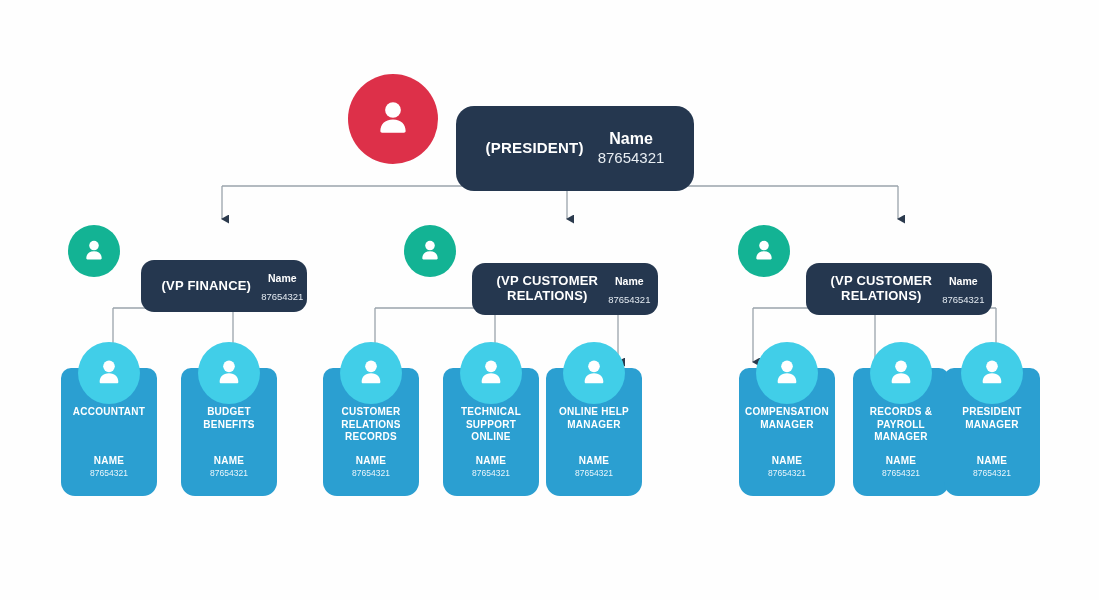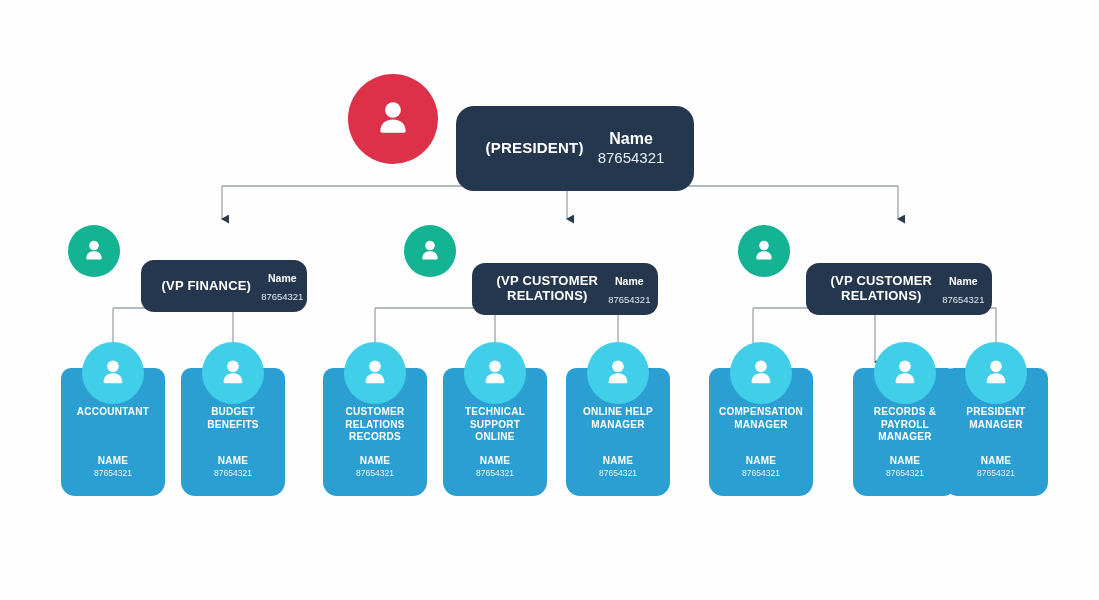--- a/index.html
+++ b/index.html
@@ -67,21 +67,21 @@
   #vp1-pill   { left: 141px; top: 225px; width: 166px; }
   #vp2-avatar { left: 404px; top: 225px; }
   #vp2-pill   { left: 472px; top: 228px; width: 186px; }
   #vp3-avatar { left: 738px; top: 225px; }
   #vp3-pill   { left: 806px; top: 228px; width: 186px; }
 
   
   .leaf {
     position: absolute;
     top: 368px;
-    width: 104px;
+    width: 96px;
     height: 128px;
     background: #2b9fd1;
     border-radius: 10px 10px 14px 14px;
     color: #ffffff;
     text-align: center;
   }
   .leaf .title {
     position:absolute; left:4px; right:4px; top: 38px;
     font-size: 10px; font-weight: bold; line-height: 1.25;
     letter-spacing: .25px; white-space: pre-line;
@@ -248,34 +248,34 @@
         <path d="M12 12.2c-4.3 0-6.6 2.6-6.6 6.1 0 .5.4.9.9.9h11.4c.5 0 .9-.4.9-.9 0-3.5-2.3-6.1-6.6-6.1z" fill="#ffffff"></path>
       </svg>
     </div>
     <div class="title">TECHNICAL
 SUPPORT
 ONLINE</div>
     <div class="nm">NAME</div>
     <div class="id">87654321</div>
   </div>
 
-  <div class="leaf" style="left:566px">
+  <div class="leaf" style="left:546px">
     <div class="leaf-avatar">
       <svg width="34" height="34" viewBox="0 0 24 24">
         <circle cx="12" cy="7.3" r="4.1" fill="#ffffff"></circle>
         <path d="M12 12.2c-4.3 0-6.6 2.6-6.6 6.1 0 .5.4.9.9.9h11.4c.5 0 .9-.4.9-.9 0-3.5-2.3-6.1-6.6-6.1z" fill="#ffffff"></path>
       </svg>
     </div>
     <div class="title">ONLINE HELP
 MANAGER</div>
     <div class="nm">NAME</div>
     <div class="id">87654321</div>
   </div>
 
-  <div class="leaf" style="left:709px">
+  <div class="leaf" style="left:739px">
     <div class="leaf-avatar">
       <svg width="34" height="34" viewBox="0 0 24 24">
         <circle cx="12" cy="7.3" r="4.1" fill="#ffffff"></circle>
         <path d="M12 12.2c-4.3 0-6.6 2.6-6.6 6.1 0 .5.4.9.9.9h11.4c.5 0 .9-.4.9-.9 0-3.5-2.3-6.1-6.6-6.1z" fill="#ffffff"></path>
       </svg>
     </div>
     <div class="title">COMPENSATION
 MANAGER</div>
     <div class="nm">NAME</div>
     <div class="id">87654321</div>

